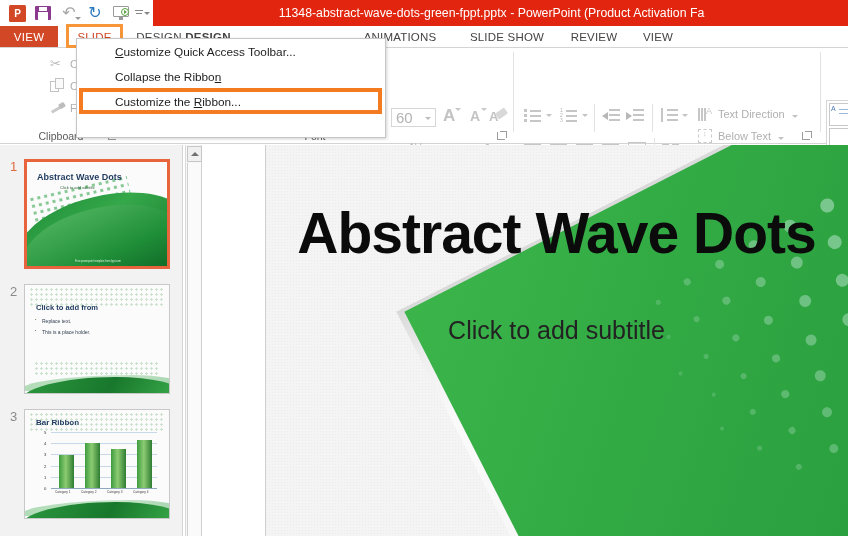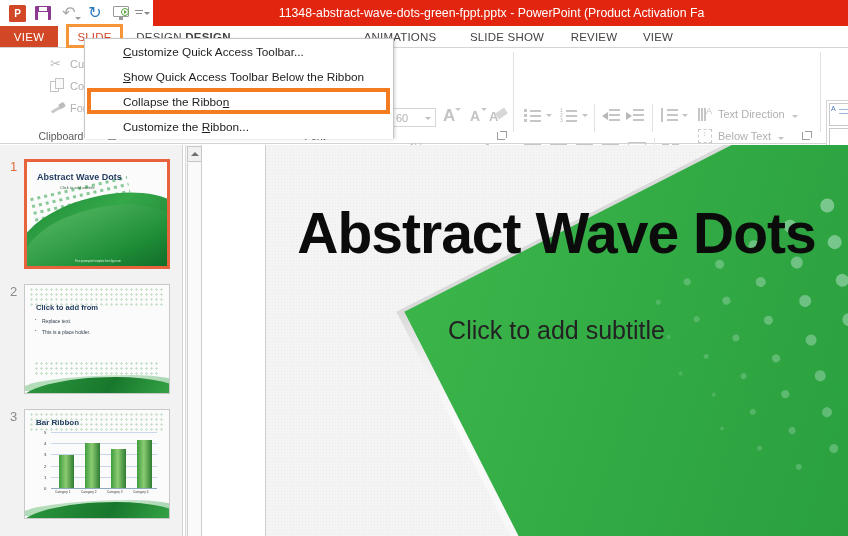--- a/index.html
+++ b/index.html
@@ -144,21 +144,21 @@
   .copy-ico .s2 { position: absolute; left: 5px; top: 0px; width: 9px; height: 11px;
       border: 1.2px solid #c3c3c3; background: #fafafa; }
   .brush-ico .h { position: absolute; left: 1px; top: 8px; width: 11px; height: 3px;
       background: #c9c9c9; transform: rotate(-30deg); }
   .brush-ico .b { position: absolute; left: 9px; top: 3px; width: 6px; height: 5px;
       background: #bcbcbc; transform: rotate(-30deg); border-radius: 1px; }
 
   
   .fontsize-box {
     position: absolute; left: 391px; top: 60px; width: 45px; height: 19px;
-    border: 1px solid #D6D6D6; background: #fff; font-size: 11px; color: #b3b3b3;
+    border: 1px solid #D6D6D6; background: #fff; font-size: 15px; color: #b3b3b3;
     display: flex; align-items: center; padding-left: 4px;
   }
   .fontsize-box .cv { position: absolute; right: 4px; top: 8px; width: 0; height: 0;
       border-left: 3.5px solid transparent; border-right: 3.5px solid transparent; border-top: 3.5px solid #bdbdbd; }
   .gA { position: absolute; color: #c3c3c3; font-weight: bold; }
   .eraserA { position: absolute; left: 489px; top: 60px; width: 20px; height: 18px; }
   .eraserA .a { position: absolute; left: 0; top: 1px; font-size: 13px; color: #c3c3c3; font-weight: bold; }
   .eraserA .er { position: absolute; left: 7px; top: 2px; width: 11px; height: 7px;
       background: #d8d8d8; transform: rotate(-35deg); border-radius: 1px; }
   .avsp { position: absolute; left: 408px; top: 93px; font-size: 11px; color: #c0c0c0; }
@@ -200,21 +200,21 @@
     border: 1px solid #D6D6D6; background: #fff; padding: 2px;
   }
   .shape-cell { width: 24px; height: 23px; border: 1px solid #C9C9C9; margin-bottom: 2px;
       background: #fff; position: relative; }
   .shape-cell .l1 { position: absolute; left: 0; top: 3px; right: 4px; height: 1.3px; background: #9CB8D8; }
   .shape-cell .l2 { position: absolute; left: 0; top: 7px; right: 7px; height: 1.3px; background: #9CB8D8; }
   .shape-cell .aa2 { position: absolute; left: 1px; top: 1px; font-size: 7px; color: #4a77b5; }
 
   
   .ctxmenu {
-    position: absolute; left: 84px; top: 38px; width: 310px; height: 100px;
+    position: absolute; left: 76px; top: 38px; width: 310px; height: 100px;
     background: #fff; border: 1px solid #C6C6C6;
     box-shadow: 1px 1px 3px rgba(0,0,0,.18); z-index: 50;
   }
   .ctxitem {
     height: 25px; display: flex; align-items: center;
     padding-left: 38px; font-size: 11.8px; color: #1d1d1d; white-space: nowrap;
   }
   .ctxitem u { text-decoration: underline; }
   .ctxitem.hl {
     position: relative; background: #fff;
@@ -572,23 +572,20 @@
       <div class="shape-cell" data-interactable="true"></div>
       <div class="shape-cell" data-interactable="true">
         <span style="position:absolute;left:4px;top:4px;width:12px;height:12px;border:1.3px solid #9CB8D8;border-radius:60% 20% 60% 20%;"></span>
       </div>
     </div>
   </div>
 
   <div class="ctxmenu" data-interactable="false">
     <div class="ctxitem" data-interactable="true">
       <span data-interactable="false"><u>C</u>ustomize Quick Access Toolbar...</span>
-    </div>
-    <div class="ctxitem" data-interactable="true">
-      <span data-interactable="false"><u>S</u>how Quick Access Toolbar Below the Ribbon</span>
     </div>
     <div class="ctxitem" data-interactable="true">
       <span data-interactable="false">Collapse the Ribbo<u>n</u></span>
     </div>
     <div class="ctxitem hl" data-interactable="true">
       <span data-interactable="false">Customize the <u>R</u>ibbon...</span>
     </div>
     <div class="ctx-hl-box" data-interactable="false"></div>
   </div>
 

